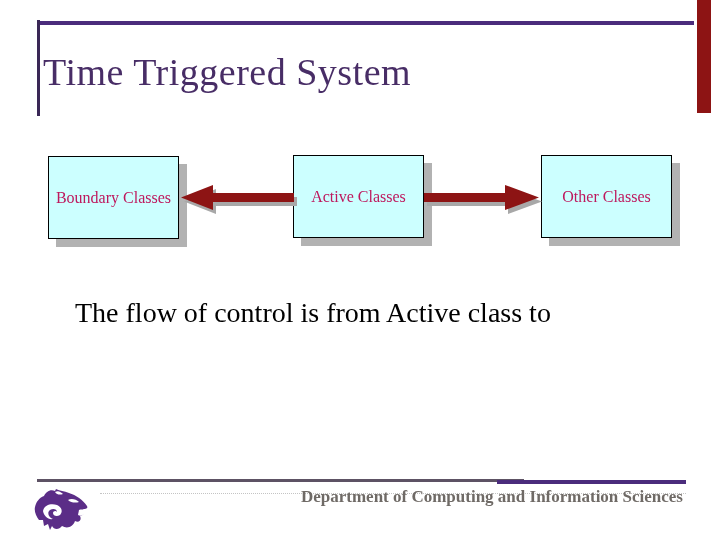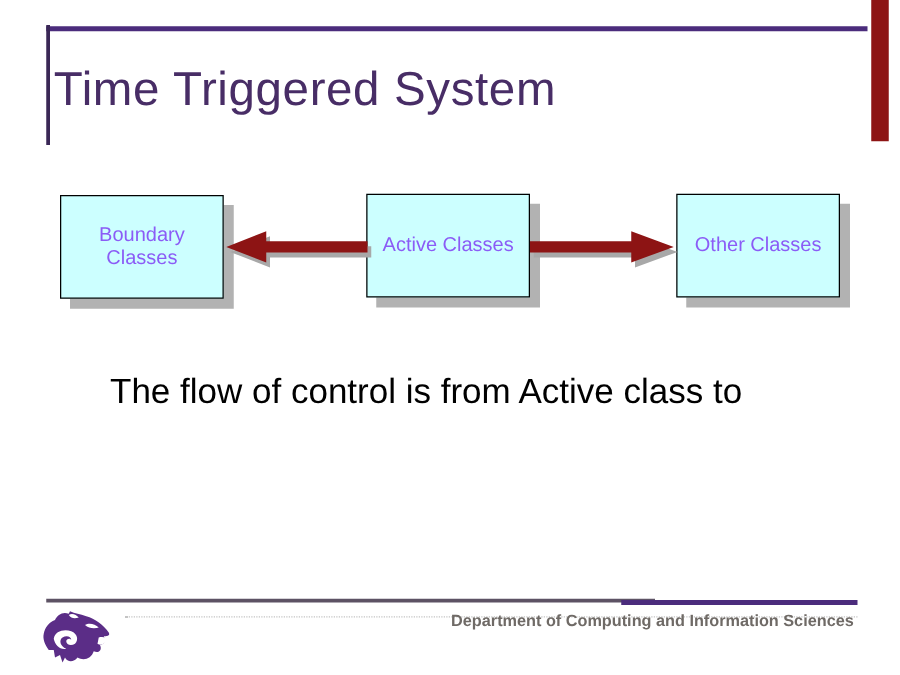--- a/index.html
+++ b/index.html
@@ -1,53 +1,53 @@
 <!DOCTYPE html>
 <html><head>
 <meta charset="utf-8">
 <style>
   html,body{margin:0;padding:0;background:#888;}
   #slide{
     position:relative;width:720px;height:540px;background:#ffffff;
-    overflow:hidden;font-family:Liberation Sans, sans-serif;
+    overflow:hidden;font-family:Liberation Serif, serif;
   }
   
   .h-top-line{position:absolute;left:37px;top:21px;width:657px;height:4px;}
   .v-left-line{position:absolute;left:37px;top:20px;width:3px;height:96px;}
   .red-bar{position:absolute;left:697px;top:0;width:14px;height:113px;}
   .footer-line-gray{position:absolute;left:37px;top:479px;width:487px;height:3px;background:#5d5264;}
   .footer-line-purple{position:absolute;left:497px;top:480px;width:189px;height:4px;}
   .footer-dotted{position:absolute;left:100px;top:493px;width:586px;height:0;border-top:1px dotted #c4c4c4;}
   
   .title{
     position:absolute;left:43px;top:50px;width:640px;
     font-size:38px;line-height:44px;font-weight:400;letter-spacing:0.5px;
     white-space:nowrap;
   }
   
   .class-box{
     position:absolute;width:131px;height:83px;
     background:#ccffff;border:1.5px solid #000;box-sizing:border-box;
     box-shadow:8px 8px 0 0 #b2b2b2;
     display:flex;align-items:center;justify-content:center;
-    font-size:16px;color:#8b5cf6;text-align:center;
+    font-size:16px;color:#be185d;text-align:center;
   }
   #box-boundary{left:48px;top:156px;}
   #box-active{left:293px;top:155px;}
   #box-other{left:541px;top:155px;}
   .arrows-svg{position:absolute;left:0;top:0;width:720px;height:280px;}
   
   .body-text{
-    position:absolute;left:88px;top:296px;width:600px;
+    position:absolute;left:75px;top:296px;width:600px;
     font-size:28px;line-height:33px;color:#000;
   }
   
   .footer-text{
     position:absolute;right:37px;top:488px;text-align:left;
-    font-size:13px;font-weight:bold;line-height:18px;color:#6f6a66;
+    font-size:17px;font-weight:bold;line-height:18px;color:#6f6a66;
   }
   .powercat{position:absolute;left:33px;top:488px;width:56px;height:45px;}
 </style>
 </head>
 <body>
 
 <div id="slide">
 
   <div class="h-top-line" style="background-color: rgb(75, 44, 124);"></div>
   <div class="v-left-line" style="background-color: rgb(58, 39, 86);"></div>

